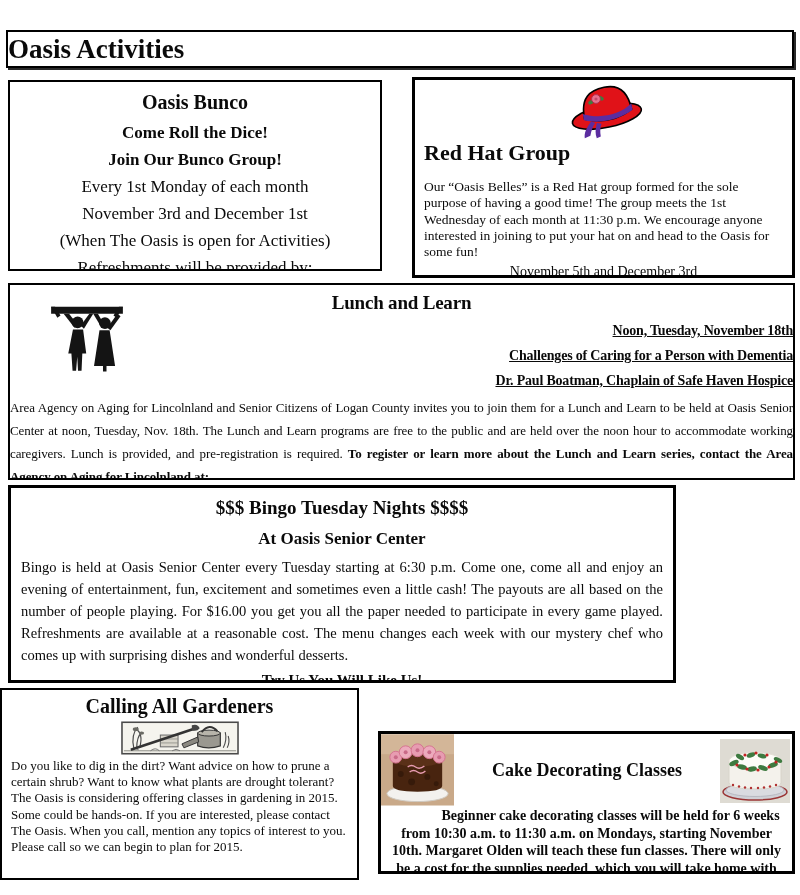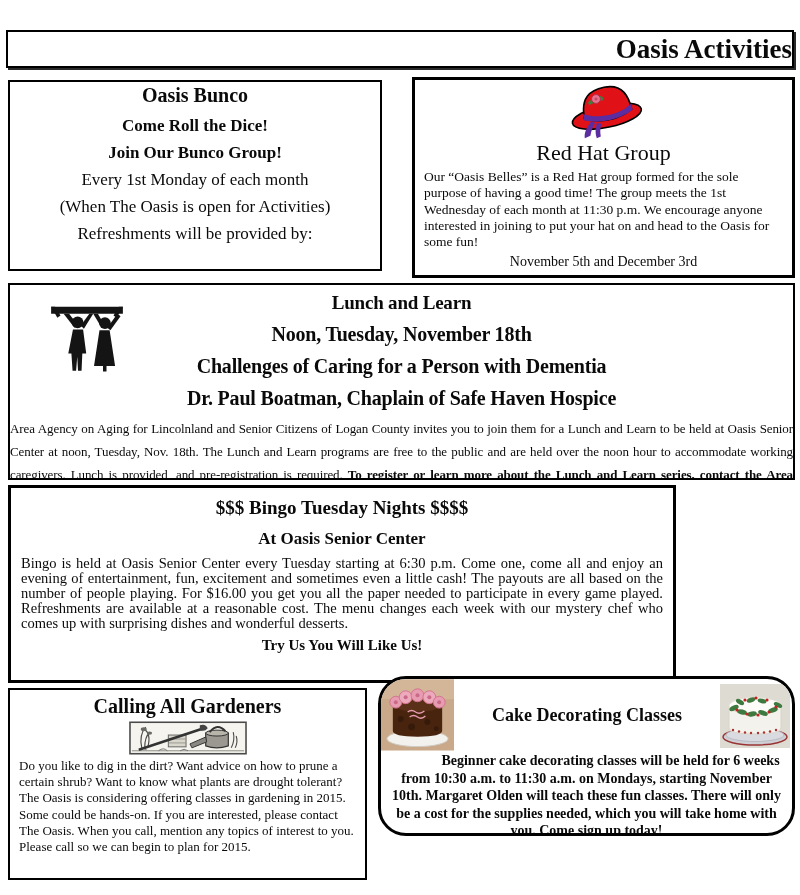--- a/index.html
+++ b/index.html
@@ -2,53 +2,53 @@
 <html><head>
 <meta charset="utf-8">
 <style>
   html,body{margin:0;padding:0;background:#fff;}
   .page{position:relative;width:800px;height:895px;background:#ffffff;
         font-family:"Liberation Serif","DejaVu Serif",serif;color:#0a0a0a;}
   .box{position:absolute;background:#fff;border:2px solid #000;box-sizing:border-box;overflow:hidden;}
   .b3{border-width:3px;}
   .bold{font-weight:bold;}
 
-  .title-box{left:6px;top:30px;width:788px;height:38px;display:flex;align-items:center;justify-content:flex-end;
+  .title-box{left:6px;top:30px;width:788px;height:38px;display:flex;align-items:center;justify-content:flex-start;
              font-size:27px;font-weight:bold;box-shadow:2px 2px 0 #2a2a2a;}
 
-  .bunco-box{left:8px;top:80px;width:374px;height:191px;text-align:center;}
+  .bunco-box{left:8px;top:80px;width:374px;height:191px;text-align:center;padding-top:7px;}
   .bunco-title{font-size:20px;font-weight:bold;margin:2px 0 9px;}
   .bunco-line{font-size:17px;margin:0 0 7px;}
 
   .redhat-box{left:412px;top:77px;width:383px;height:201px;padding:3px 9px 0;}
   .hat-svg{display:block;margin:0 auto;width:100px;height:56px;}
-  .redhat-title{font-size:22px;font-weight:normal;text-align:center;margin:1px 0 3px;}
+  .redhat-title{font-size:22px;font-weight:bold;margin:1px 0 13px;}
   .redhat-body{font-size:13.5px;line-height:16.3px;text-align:left;}
   .redhat-dates{font-size:14px;text-align:center;margin-top:4px;}
 
   .lunch-box{left:8px;top:283px;width:787px;height:197px;padding:0 0;}
   .people-svg{position:absolute;left:38px;top:14px;width:78px;height:78px;}
   .ll-title{font-size:19px;font-weight:bold;text-align:center;margin-top:7px;letter-spacing:-0.2px;}
-  .ll-sub{font-size:20px;font-weight:bold;text-align:center;margin-top:9px;letter-spacing:-0.2px;}
+  .ll-sub{font-size:14px;font-weight:bold;text-align:right;margin-top:9px;letter-spacing:-0.2px;text-decoration:underline;}
   .ll-body{font-size:13px;line-height:23px;text-align:justify;margin-top:7px;letter-spacing:-0.1px;}
   .ll-phone{font-size:11px;font-weight:bold;text-align:center;margin-top:4px;}
 
   .bingo-box{left:8px;top:485px;width:668px;height:198px;padding:0 10px;}
   .bingo-title{font-size:19px;font-weight:bold;text-align:center;margin-top:9px;}
   .bingo-sub{font-size:17px;font-weight:bold;text-align:center;margin-top:10px;}
-  .bingo-body{font-size:14.5px;line-height:15px;text-align:justify;margin-top:7px;}
+  .bingo-body{font-size:14.5px;line-height:22px;text-align:justify;margin-top:7px;}
   .bingo-tag1{font-size:15px;font-weight:bold;text-align:center;margin-top:6px;}
   .bingo-tag2{font-size:15px;font-weight:bold;text-align:center;margin-top:9px;}
 
-  .garden-box{left:8px;top:688px;width:359px;height:192px;padding:0 9px;}
+  .garden-box{left:0;top:688px;width:359px;height:192px;padding:0 9px;}
   .g-title{font-size:20px;font-weight:bold;text-align:center;margin-top:5px;}
   .garden-svg{display:block;margin:3px auto 2px;width:118px;height:34px;}
   .g-body{font-size:13px;line-height:16.2px;text-align:left;margin-top:3px;}
 
-  .cake-box{left:378px;top:676px;width:417px;height:160px;border-radius:28px;}
+  .cake-box{left:378px;top:731px;width:417px;height:143px;}
   .cake-head{display:flex;align-items:center;}
   .cake-img-left{width:73px;height:72px;flex:0 0 auto;display:block;}
   .cake-img-right{width:70px;height:64px;flex:0 0 auto;display:block;margin:2px 2px 0 0;}
   .cake-title{flex:1;text-align:center;font-size:18px;font-weight:bold;}
   .cake-body{font-size:14px;font-weight:bold;line-height:17.6px;text-align:center;text-indent:48px;
              margin:1px 0 0;padding:0 7px;}
 </style>
 </head>
 <body>
 
@@ -56,20 +56,21 @@
 
   <div class="box title-box">
     <span>Oasis Activities</span>
   </div>
 
   <div class="box bunco-box">
     <div class="bunco-title">Oasis Bunco</div>
     <div class="bunco-line bold">Come Roll the Dice!</div>
     <div class="bunco-line bold">Join Our Bunco Group!</div>
     <div class="bunco-line">Every 1st Monday of each month</div>
+    <div class="bunco-line">November 3rd and December 1st</div>
     <div class="bunco-line">(When The Oasis is open for Activities)</div>
     <div class="bunco-line">Refreshments will be provided by:</div>
 
   </div>
 
   <div class="box b3 redhat-box">
     <svg class="hat-svg" viewBox="0 0 104 70">
       <g transform="rotate(-12 52 34)">
         <ellipse cx="54" cy="42" rx="44" ry="14" fill="#e01218" stroke="#000" stroke-width="2"></ellipse>
         <path d="M26 40 C26 12 40 6 58 6 C76 6 86 16 86 40 C66 50 44 48 26 40 Z" fill="#e01218" stroke="#000" stroke-width="2"></path>

